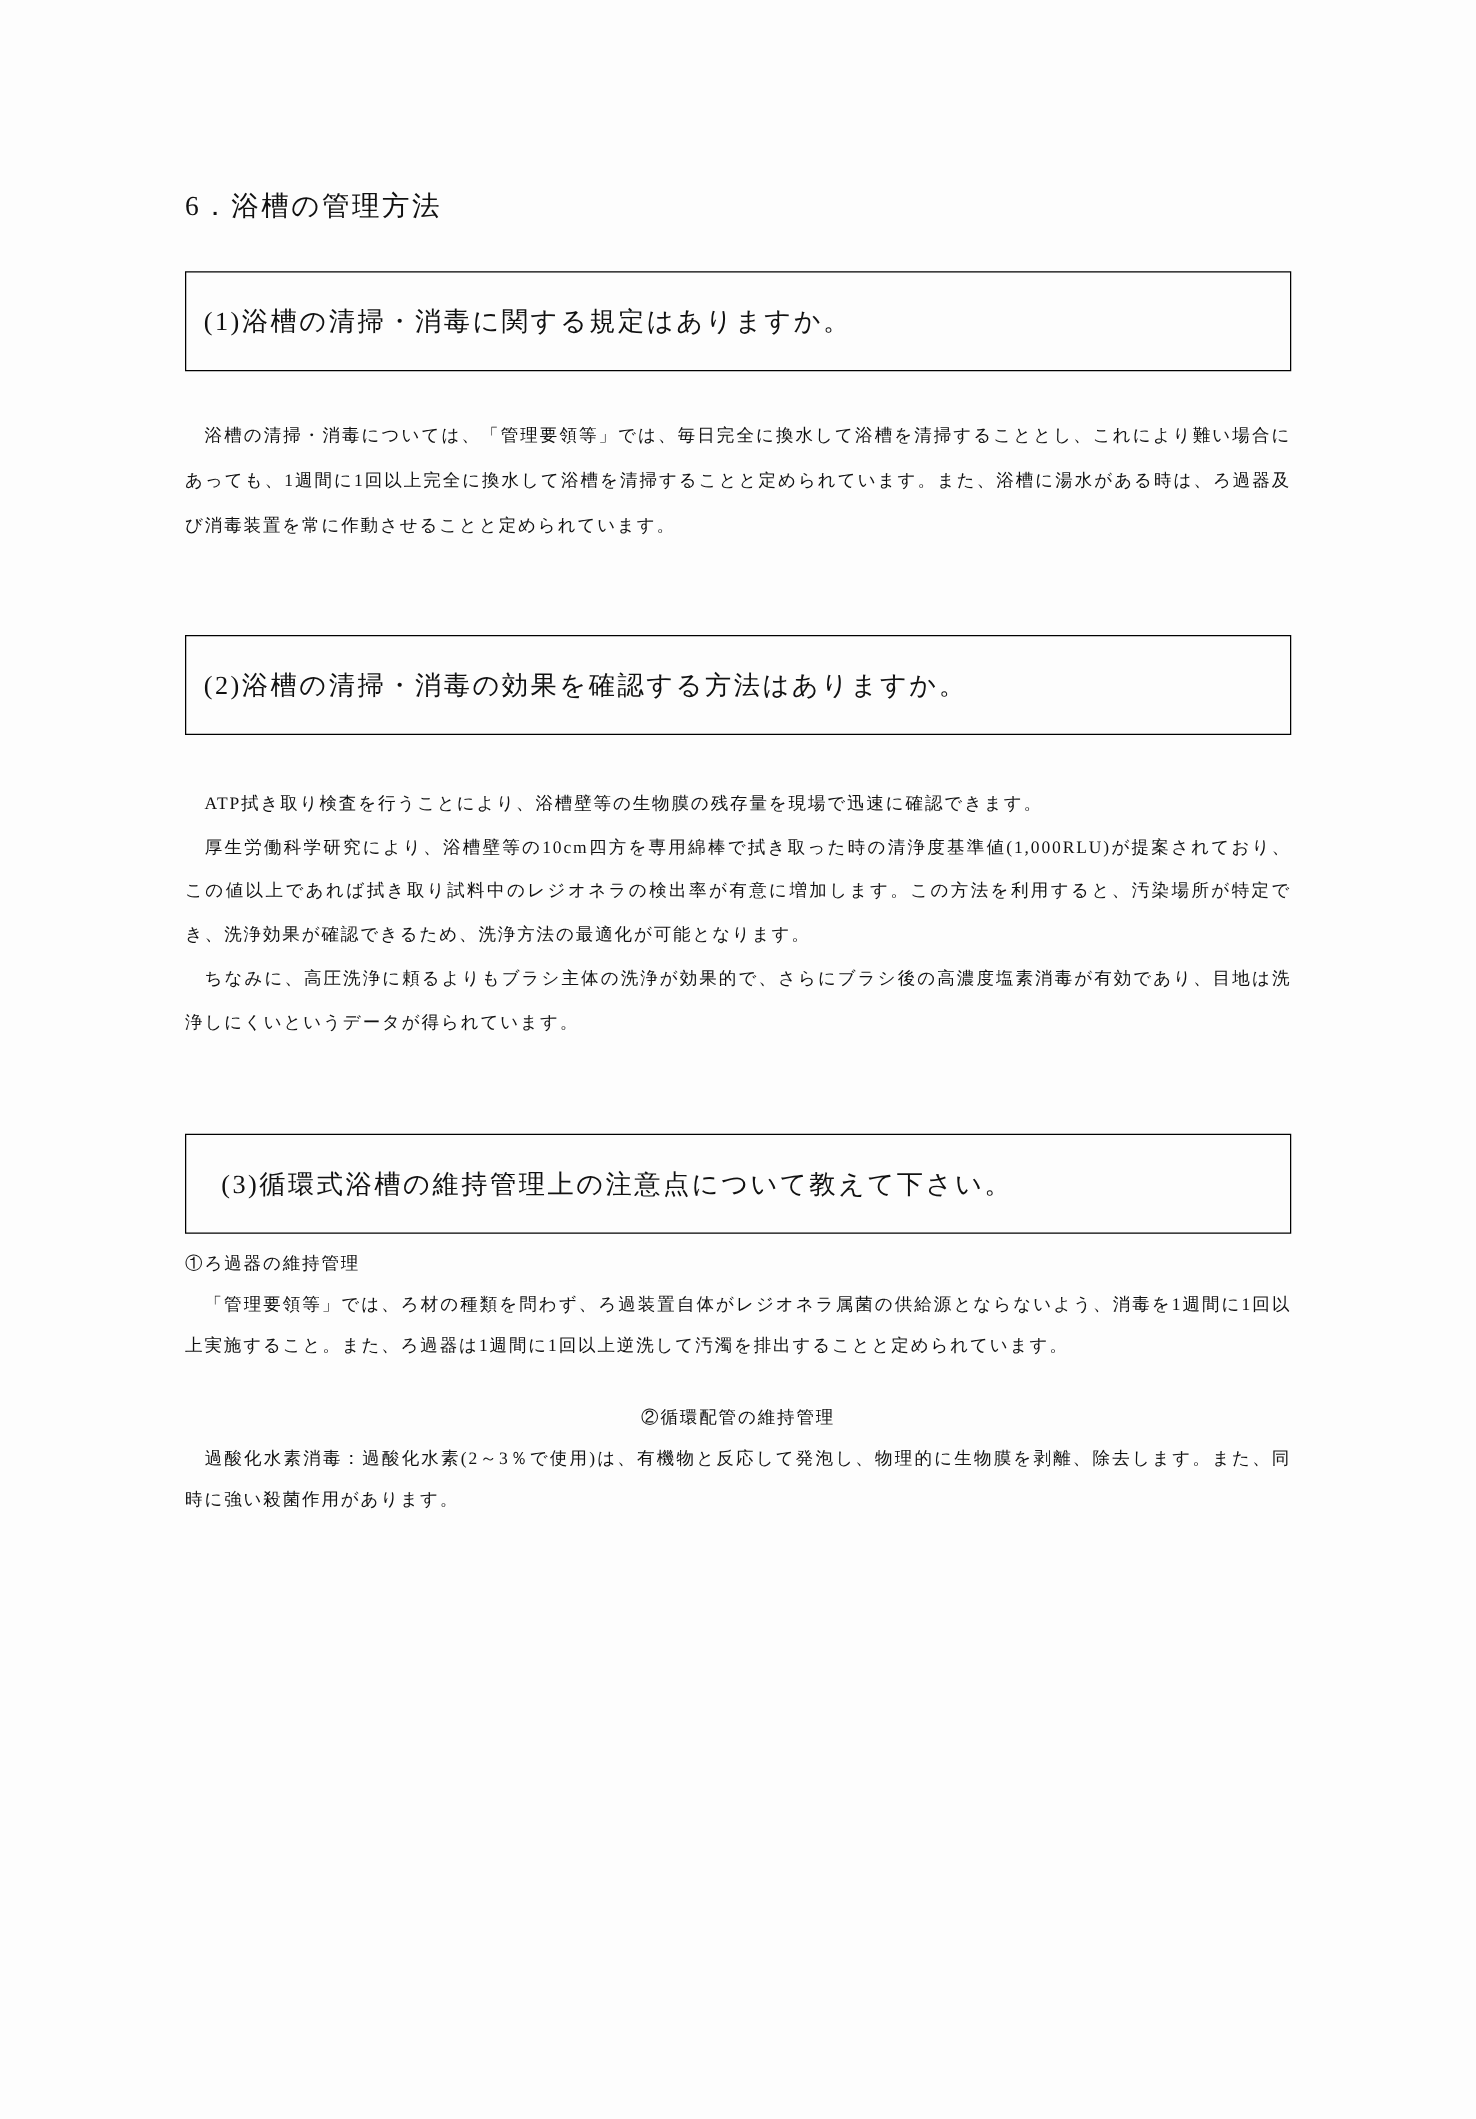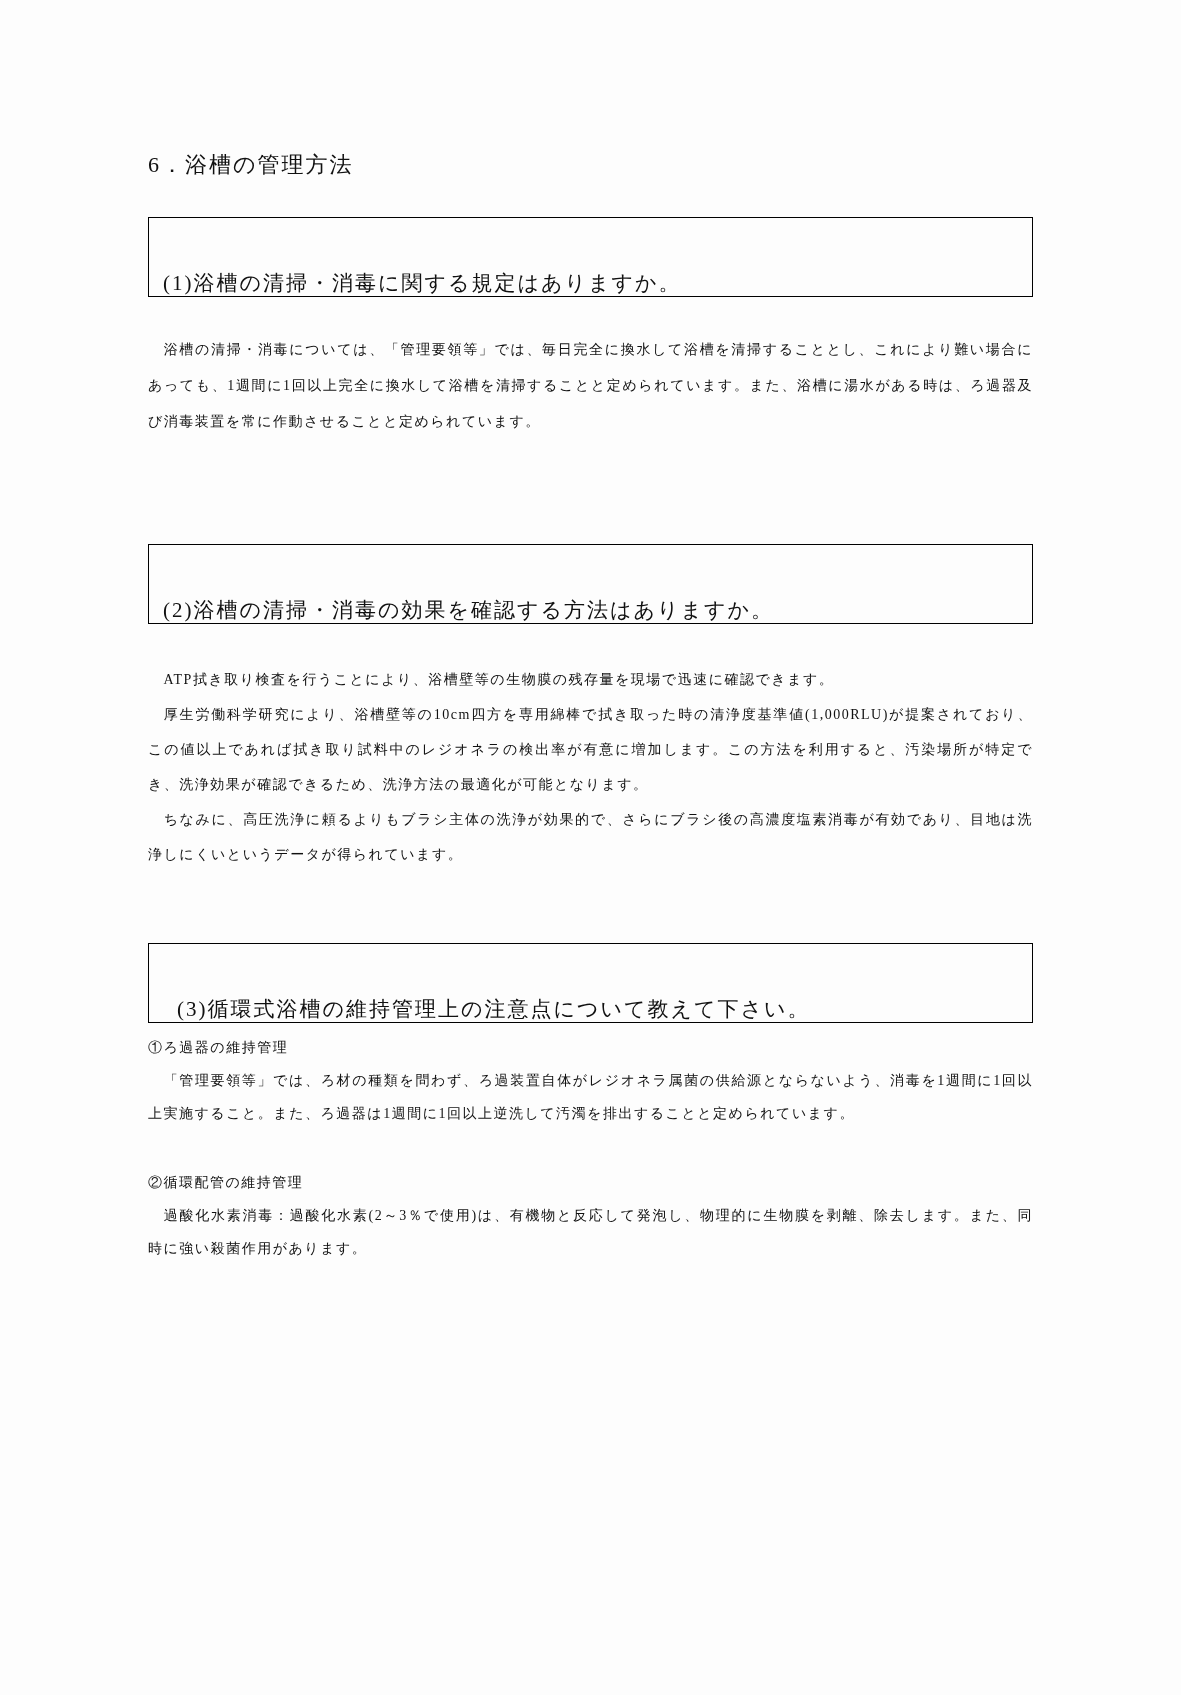--- a/index.html
+++ b/index.html
@@ -24,47 +24,47 @@
     letter-spacing: 2px;
     margin-bottom: 37px;
     white-space: pre;
   }
   .qbox {
     width: 885px;
     height: 80px;
     border: 1px solid #000;
     background: transparent;
     display: flex;
-    align-items: flex-end;
+    align-items: center;
     padding-left: 14px;
   }
   .qbox .qtext {
     font-size: 21px;
     letter-spacing: 2px;
     line-height: 26px;
   }
   .para {
     font-size: 14px;
     letter-spacing: 1.5px;
     line-height: 35px;
     text-align: justify;
     width: 885px;
   }
   .para.a1 { margin-top: 35px; line-height: 36px; }
-  .qbox.q2 { margin-top: 104px; font-family: Liberation Serif, serif; }
+  .qbox.q2 { margin-top: 68px; font-family: Liberation Serif, serif; }
   .para.a2p1 { margin-top: 38px; }
   .qbox.q3 { margin-top: 71px; padding-left: 28px; }
   .subheading {
     font-size: 14px;
     letter-spacing: 1.5px;
     line-height: 33px;
     font-weight: normal;
   }
   .subheading.s1 { margin-top: 8px; }
-  .subheading.s2 { margin-top: 36px; }
+  .subheading.s2 { margin-top: 24px; text-align: center; }
   .para.tight { line-height: 33px; }
 </style>
 </head>
 <body>
 
 <div class="page">
 
   <h1 class="title">6．浴槽の管理方法</h1>
 
   <div class="qbox q1">

